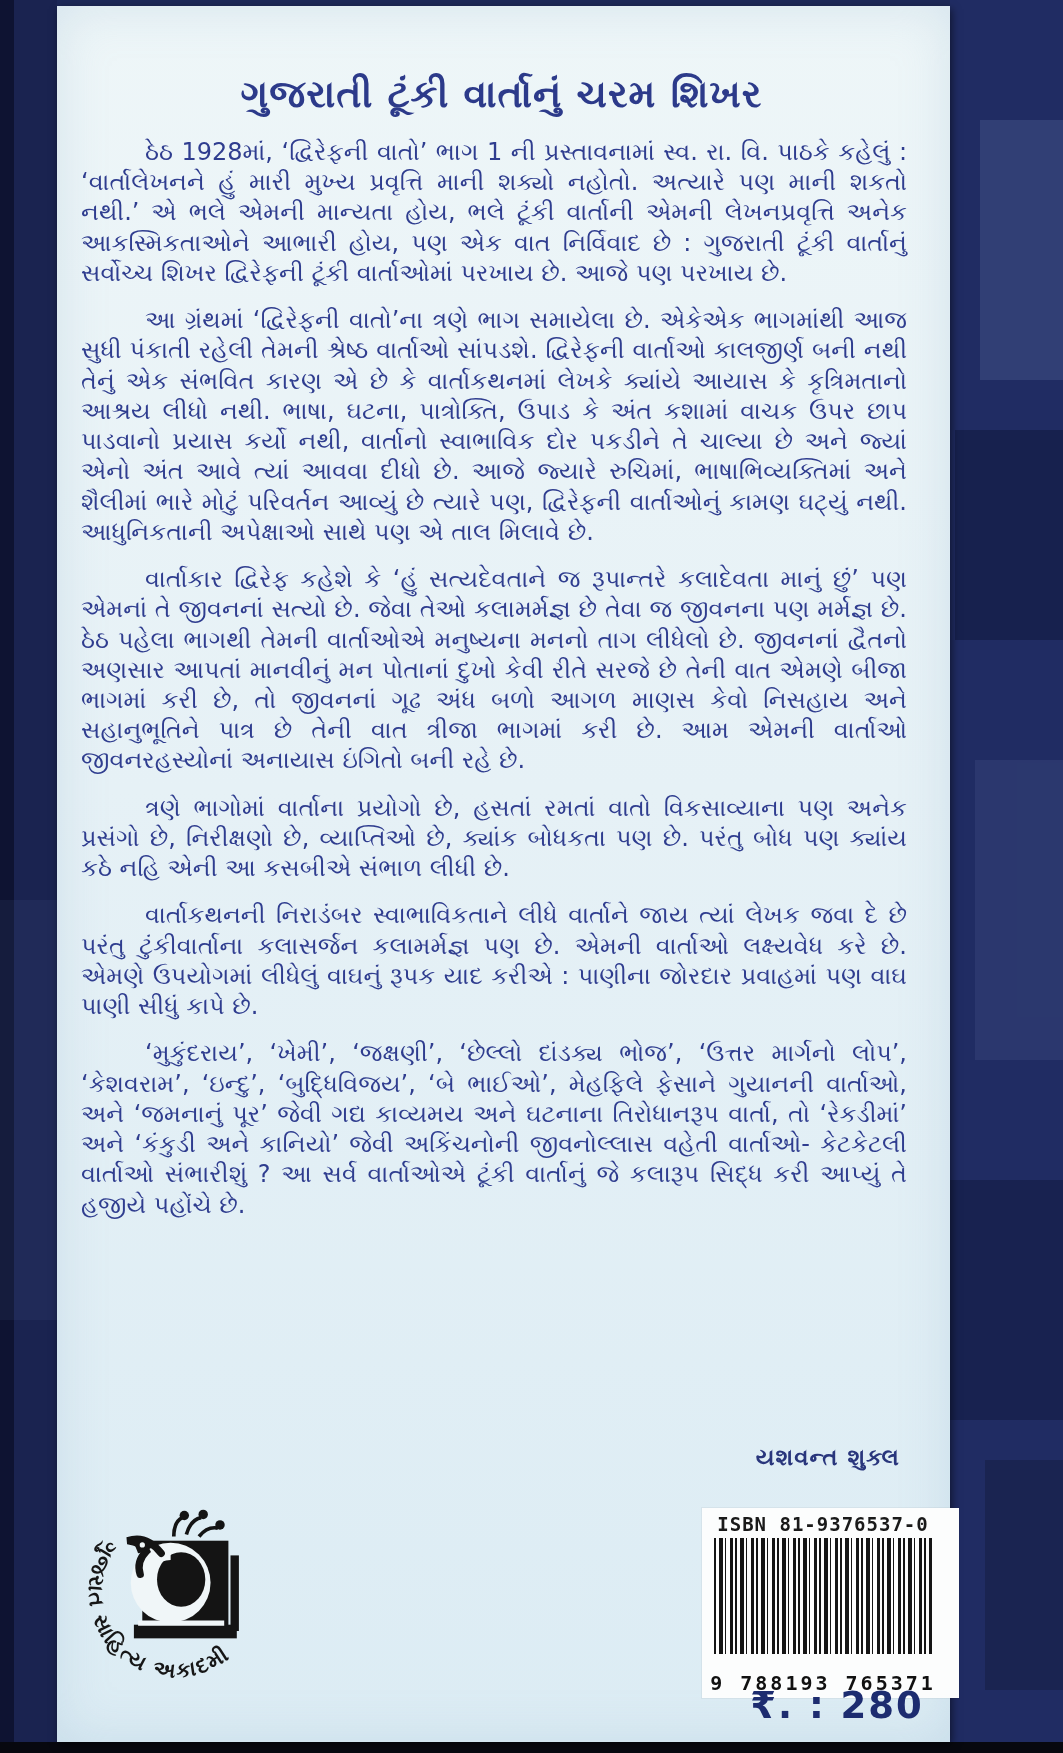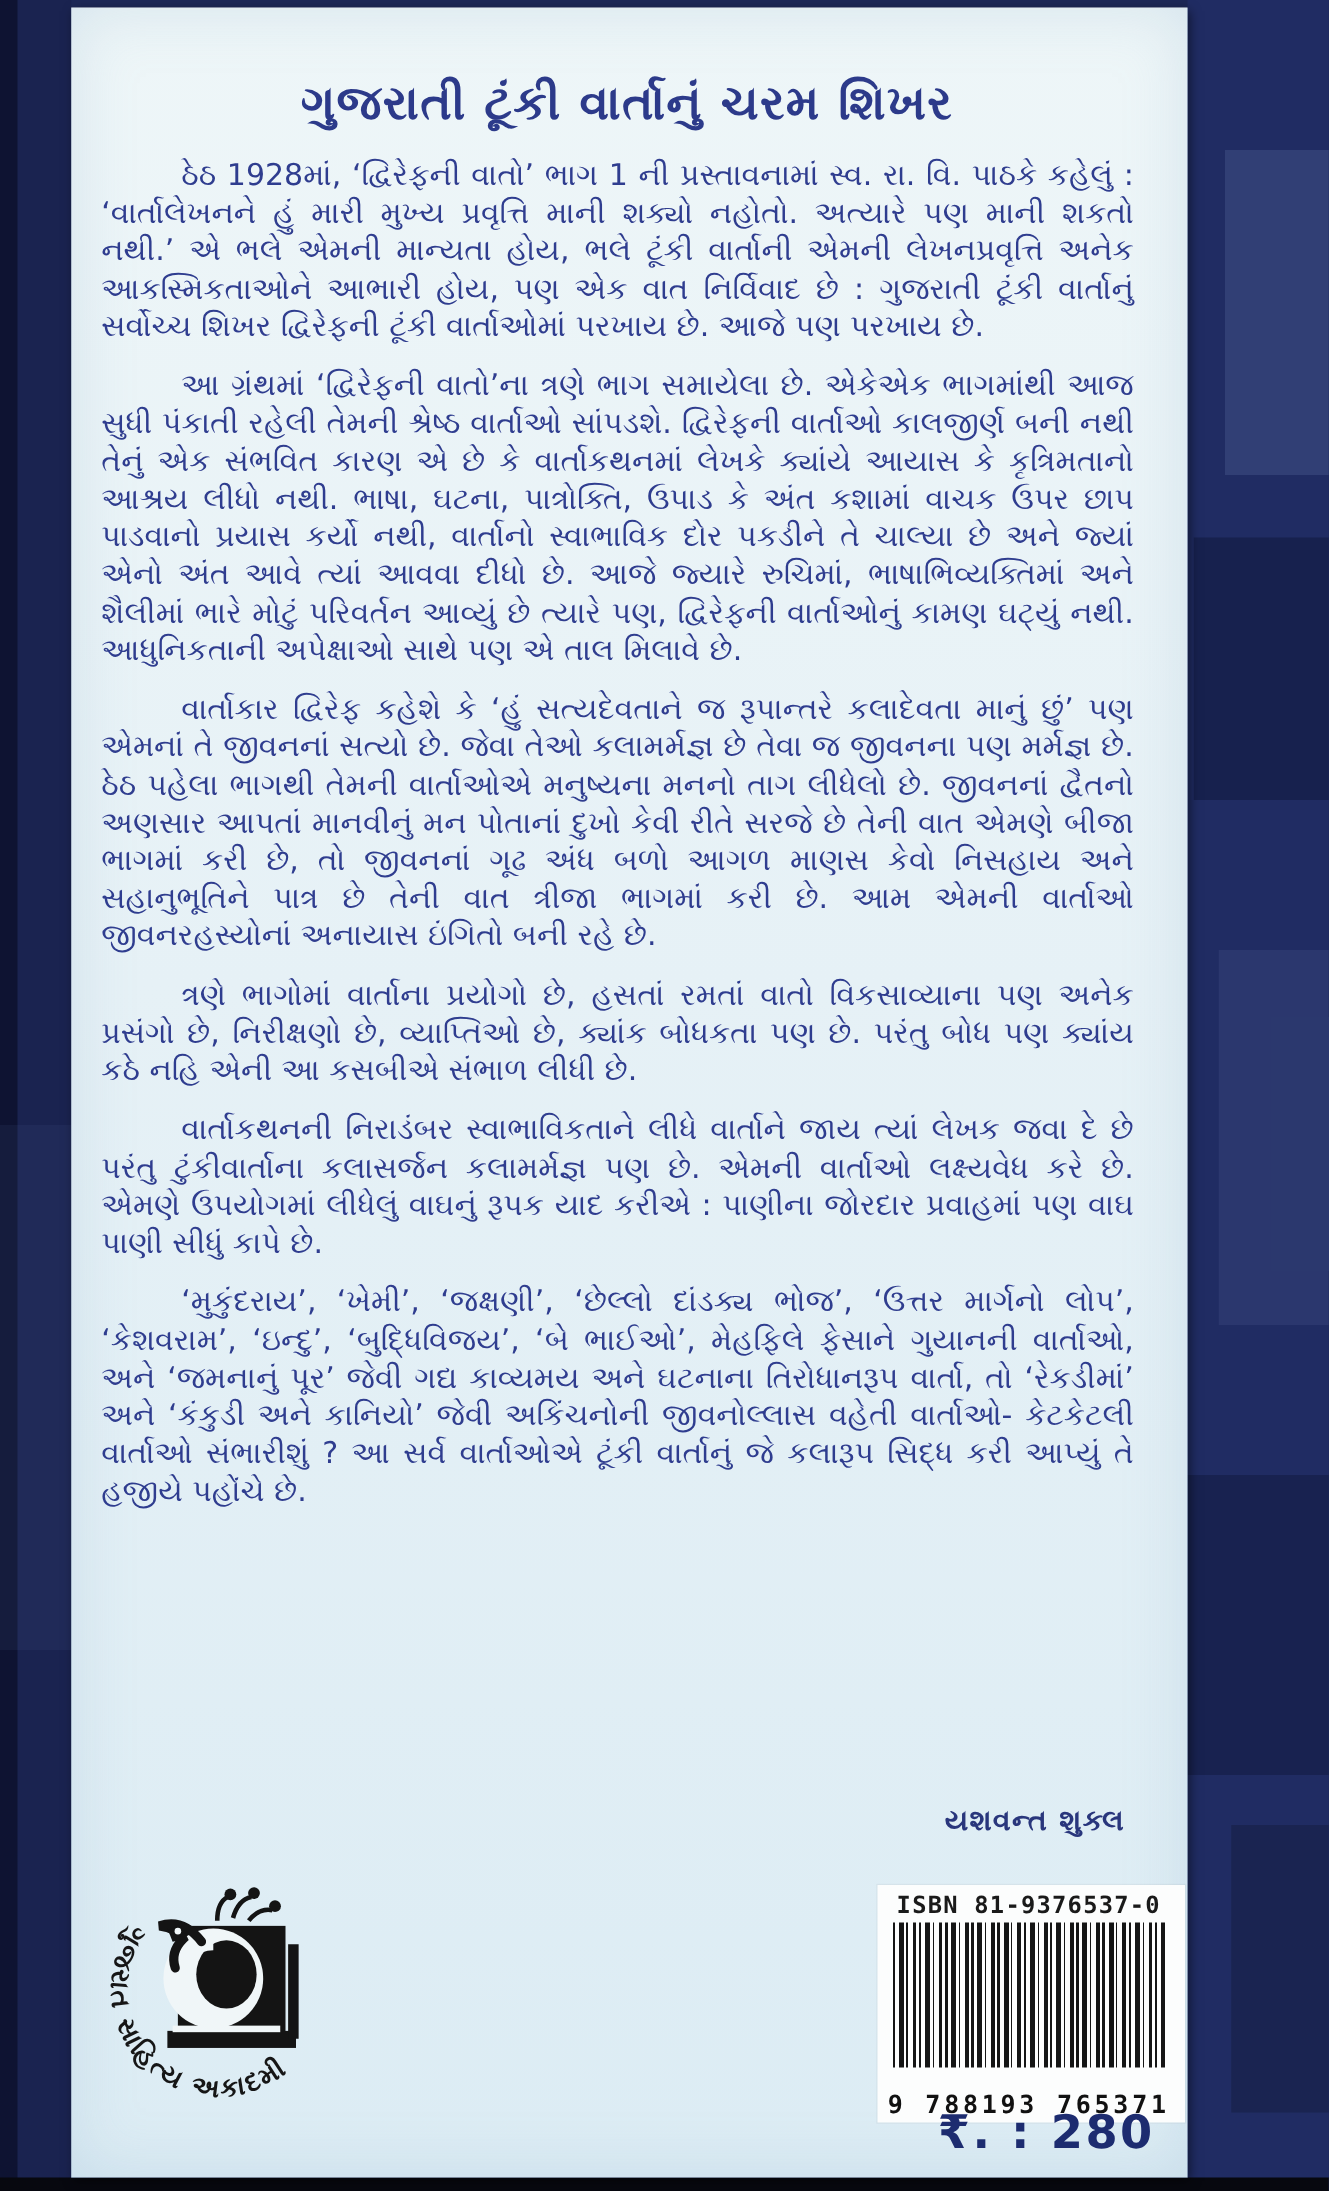--- a/index.html
+++ b/index.html
@@ -23,36 +23,36 @@
   .bottom-bar{position:absolute;left:0;bottom:0;width:1063px;height:11px;background:#07080f;}
 
   .panel{
     position:absolute;left:57px;top:6px;width:893px;height:1736px;
     background:linear-gradient(180deg,#eef6f8 0%,#e6f1f6 45%,#dcecf4 100%);
     box-shadow:inset 0 0 50px rgba(140,175,205,0.25), 2px 3px 8px rgba(0,0,0,0.5);
   }
   .content{padding:50px 28px 0 24px;}
   .page-title{
     text-align:center;font-size:38px;font-weight:bold;color:#2c3a8a;
-    margin:4px 0 20px 0;letter-spacing:1px;
+    margin:16px 0 20px 0;letter-spacing:1px;
   }
   .body-par{
     font-size:24px;line-height:1.26;color:#2f3d8f;text-align:justify;
     text-indent:64px;margin:0 15px 17px 0;font-weight:500;
   }
   .author{
     position:absolute;right:50px;top:1438px;
     font-size:23px;font-weight:bold;color:#29367c;letter-spacing:1px;
   }
   .logo-wrap{position:absolute;left:16px;top:1486px;width:210px;height:215px;}
   .logo-wrap svg{width:100%;height:100%;}
 
   .isbn-block{
     position:absolute;left:645px;top:1502px;width:226px;
-    background:#fcfdfd;padding:5px 12px 3px 8px;box-shadow:0 0 0 1px rgba(0,0,0,0.04);
+    background:#fcfdfd;padding:5px 23px 3px 8px;box-shadow:0 0 0 1px rgba(0,0,0,0.04);
   }
   .isbn-text{
     font-family:"DejaVu Sans Mono",monospace;font-weight:bold;font-size:19px;
     color:#1a1a1a;text-align:center;letter-spacing:1px;white-space:nowrap;
   }
   .bars{
     height:116px;margin:3px 4px 0 4px;
     background:repeating-linear-gradient(90deg,
       #151515 0px,#151515 2px,#fdfdfd 2px,#fdfdfd 5px,
       #151515 5px,#151515 9px,#fdfdfd 9px,#fdfdfd 11px,

